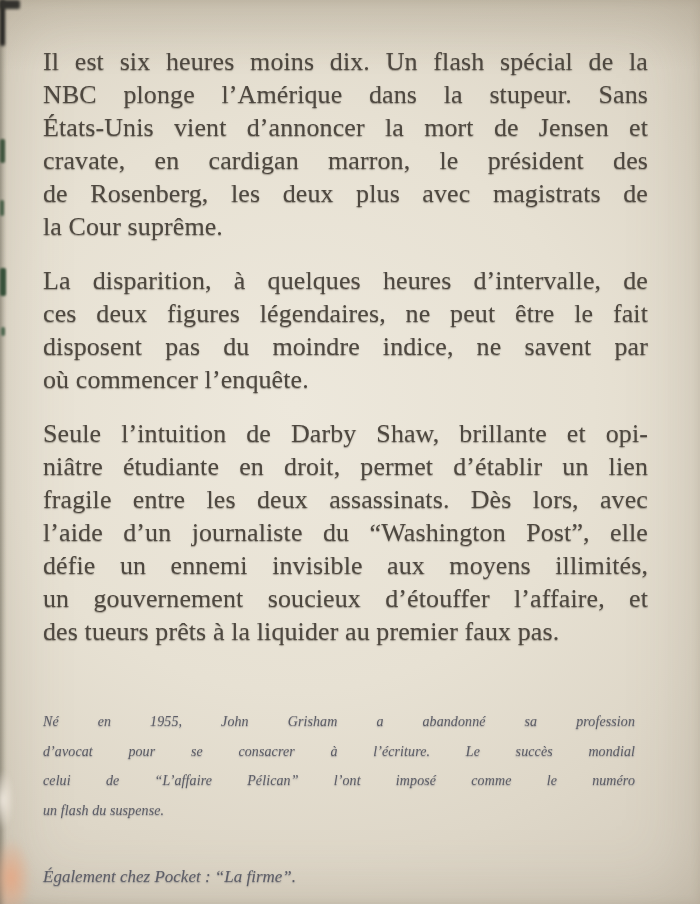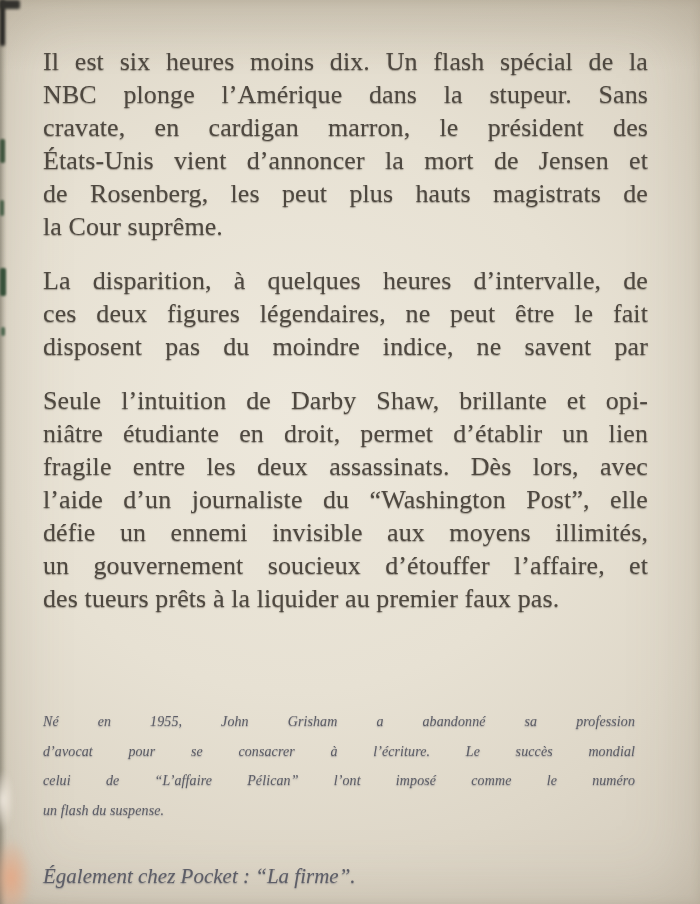--- a/index.html
+++ b/index.html
@@ -85,21 +85,21 @@
     line-height: 29.5px;
     color: #5d5e67;
     text-shadow: 0 0.5px 1.4px rgba(93, 94, 103, 0.5);
   }
   .also-line {
     position: absolute;
     left: 43px;
     top: 862px;
     width: 592px;
     font-style: italic;
-    font-size: 21px;
+    font-size: 17px;
     line-height: 29px;
     color: #5d5e67;
     text-align: left;
     text-shadow: 0 0.5px 1.4px rgba(93, 94, 103, 0.5);
   }
 </style>
 </head>
 <body>
 
 <div class="photo">
@@ -113,30 +113,31 @@
   <div class="fleck fleck-3"></div>
   <div class="fleck fleck-4"></div>
   <div class="pink-leak-2"></div>
   <div class="pink-leak"></div>
 
   <main class="blurb">
 
     <section class="para">
       <div class="line">Il est six heures moins dix. Un flash spécial de la</div>
       <div class="line">NBC plonge l’Amérique dans la stupeur. Sans</div>
+      <div class="line">États-Unis vient d’annoncer la mort de Jensen et</div>
       <div class="line">cravate, en cardigan marron, le président des</div>
-      <div class="line">États-Unis vient d’annoncer la mort de Jensen et</div>
-      <div class="line">de Rosenberg, les peut plus hauts magistrats de</div>
+      <div class="line">de Rosenberg, les deux plus avec magistrats de</div>
       <div class="line para-end">la Cour suprême.</div>
     </section>
 
     <section class="para">
       <div class="line">La disparition, à quelques heures d’intervalle, de</div>
       <div class="line">ces deux figures légendaires, ne peut être le fait</div>
       <div class="line">disposent pas du moindre indice, ne savent par</div>
+      <div class="line para-end">où commencer l’enquête.</div>
     </section>
 
     <section class="para">
       <div class="line">Seule l’intuition de Darby Shaw, brillante et opi-</div>
       <div class="line">niâtre étudiante en droit, permet d’établir un lien</div>
       <div class="line">fragile entre les deux assassinats. Dès lors, avec</div>
       <div class="line">l’aide d’un journaliste du “Washington Post”, elle</div>
       <div class="line">défie un ennemi invisible aux moyens illimités,</div>
       <div class="line">un gouvernement soucieux d’étouffer l’affaire, et</div>
       <div class="line para-end">des tueurs prêts à la liquider au premier faux pas.</div>

